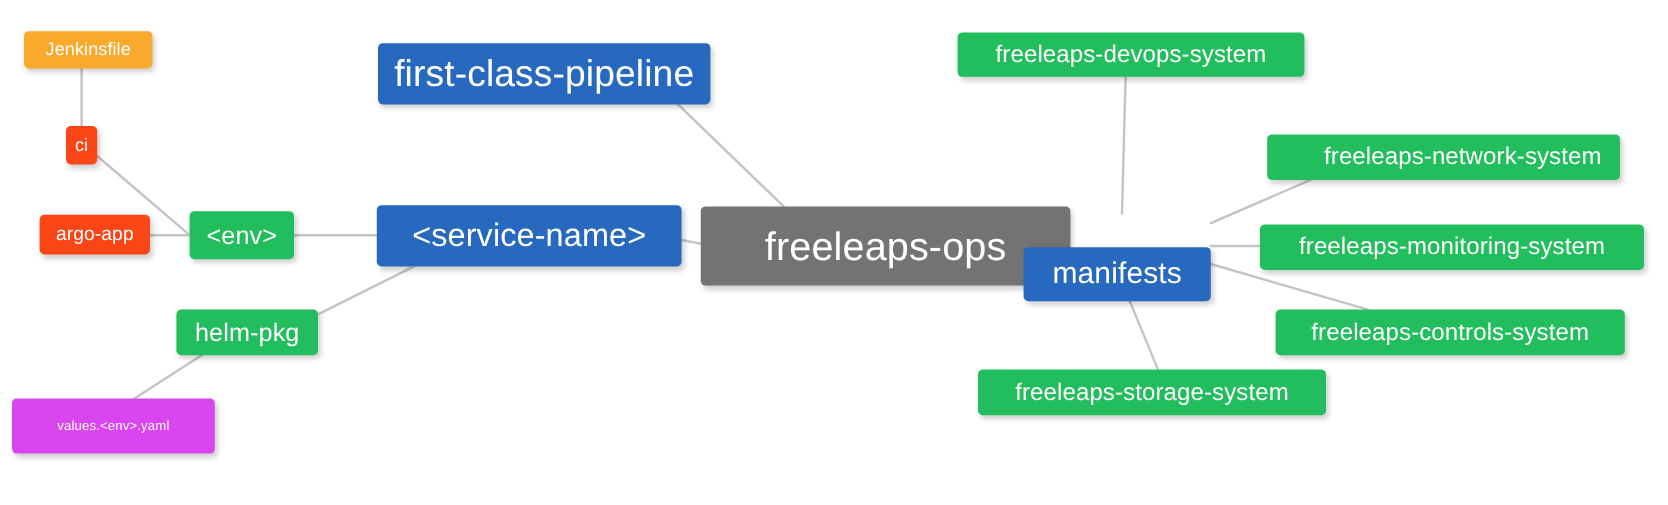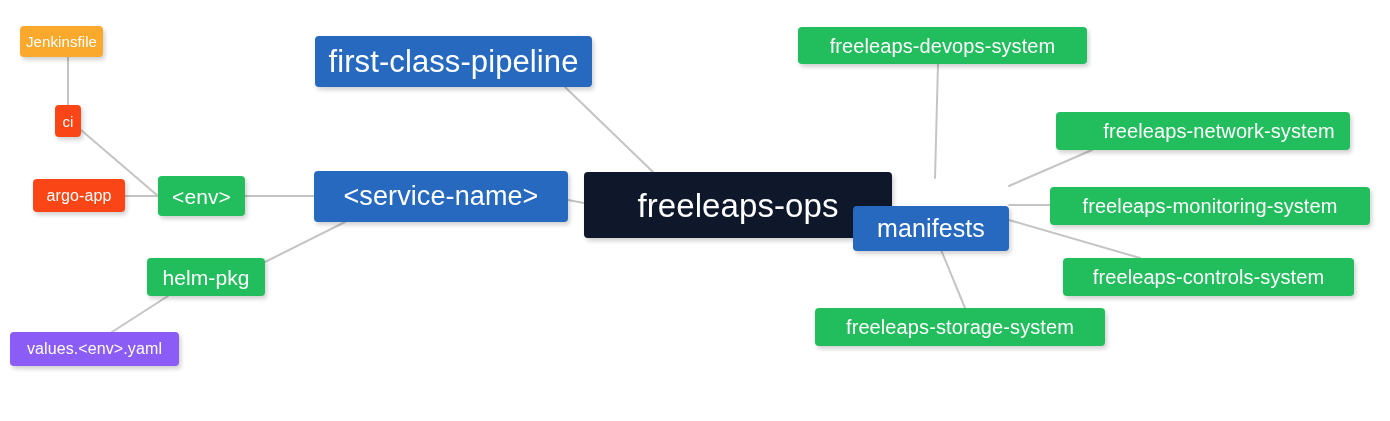--- a/index.html
+++ b/index.html
@@ -57,45 +57,45 @@
       <line x1="568" y1="200" x2="584" y2="203" stroke="#c4c4c4" stroke-width="2" stroke-linecap="round"></line>
       <line x1="565" y1="87" x2="653" y2="172" stroke="#c4c4c4" stroke-width="2" stroke-linecap="round"></line>
       <line x1="845" y1="203" x2="853" y2="200" stroke="#c4c4c4" stroke-width="2" stroke-linecap="round"></line>
       <line x1="935" y1="178" x2="938" y2="64" stroke="#c4c4c4" stroke-width="2" stroke-linecap="round"></line>
       <line x1="1009" y1="186" x2="1092" y2="150" stroke="#c4c4c4" stroke-width="2" stroke-linecap="round"></line>
       <line x1="1009" y1="205" x2="1050" y2="205" stroke="#c4c4c4" stroke-width="2" stroke-linecap="round"></line>
       <line x1="1009" y1="220" x2="1140" y2="258" stroke="#c4c4c4" stroke-width="2" stroke-linecap="round"></line>
       <line x1="930" y1="223" x2="965" y2="308" stroke="#c4c4c4" stroke-width="2" stroke-linecap="round"></line>
     </svg>
   <div id="node-layer">
-      <div class="node" style="left: 20px; top: 26px; width: 83px; height: 31px; background: rgb(251, 169, 44); font-size: 15px;">
+      <div class="node" style="left: 20px; top: 26px; width: 107px; height: 31px; background: rgb(251, 169, 44); font-size: 15px;">
         <span class="node-label">Jenkinsfile</span>
       </div>
       <div class="node" style="left: 55px; top: 105px; width: 26px; height: 32px; background: rgb(250, 70, 22); font-size: 15px;">
         <span class="node-label">ci</span>
       </div>
       <div class="node" style="left: 33px; top: 179px; width: 92px; height: 33px; background: rgb(250, 70, 22); font-size: 16px;">
         <span class="node-label">argo-app</span>
       </div>
       <div class="node" style="left: 158px; top: 176px; width: 87px; height: 40px; background: rgb(34, 189, 92); font-size: 21px;">
         <span class="node-label">&lt;env&gt;</span>
       </div>
       <div class="node" style="left: 314px; top: 171px; width: 254px; height: 51px; background: rgb(38, 105, 191); font-size: 27px;">
         <span class="node-label">&lt;service-name&gt;</span>
       </div>
       <div class="node" style="left: 315px; top: 36px; width: 277px; height: 51px; background: rgb(38, 105, 191); font-size: 31px;">
         <span class="node-label">first-class-pipeline</span>
       </div>
       <div class="node" style="left: 147px; top: 258px; width: 118px; height: 38px; background: rgb(34, 189, 92); font-size: 21px;">
         <span class="node-label">helm-pkg</span>
       </div>
-      <div class="node" style="left: 10px; top: 332px; width: 169px; height: 34px; background: #8b5cf6; font-size: 16px;">
+      <div class="node" style="left: 10px; top: 332px; width: 169px; height: 46px; background: #d946ef; font-size: 11px;">
         <span class="node-label">values.&lt;env&gt;.yaml</span>
       </div>
-      <div class="node" style="left: 584px; top: 172px; width: 308px; height: 66px; background: #0f172a; font-size: 33px; text-align: center;">
+      <div class="node" style="left: 584px; top: 172px; width: 308px; height: 66px; background: #737373; font-size: 33px; text-align: center;">
         <span class="node-label">freeleaps-ops</span>
       </div>
       <div class="node" style="left: 853px; top: 178px; width: 156px; height: 45px; background: rgb(38, 105, 191); font-size: 25px; margin-top: 28px;">
         <span class="node-label">manifests</span>
       </div>
       <div class="node" style="left: 798px; top: 27px; width: 289px; height: 37px; background: rgb(34, 189, 92); font-size: 20px;">
         <span class="node-label">freeleaps-devops-system</span>
       </div>
       <div class="node" style="left: 1056px; top: 112px; width: 294px; height: 38px; background: rgb(34, 189, 92); font-size: 20px; padding-left: 32px;">
         <span class="node-label">freeleaps-network-system</span>

